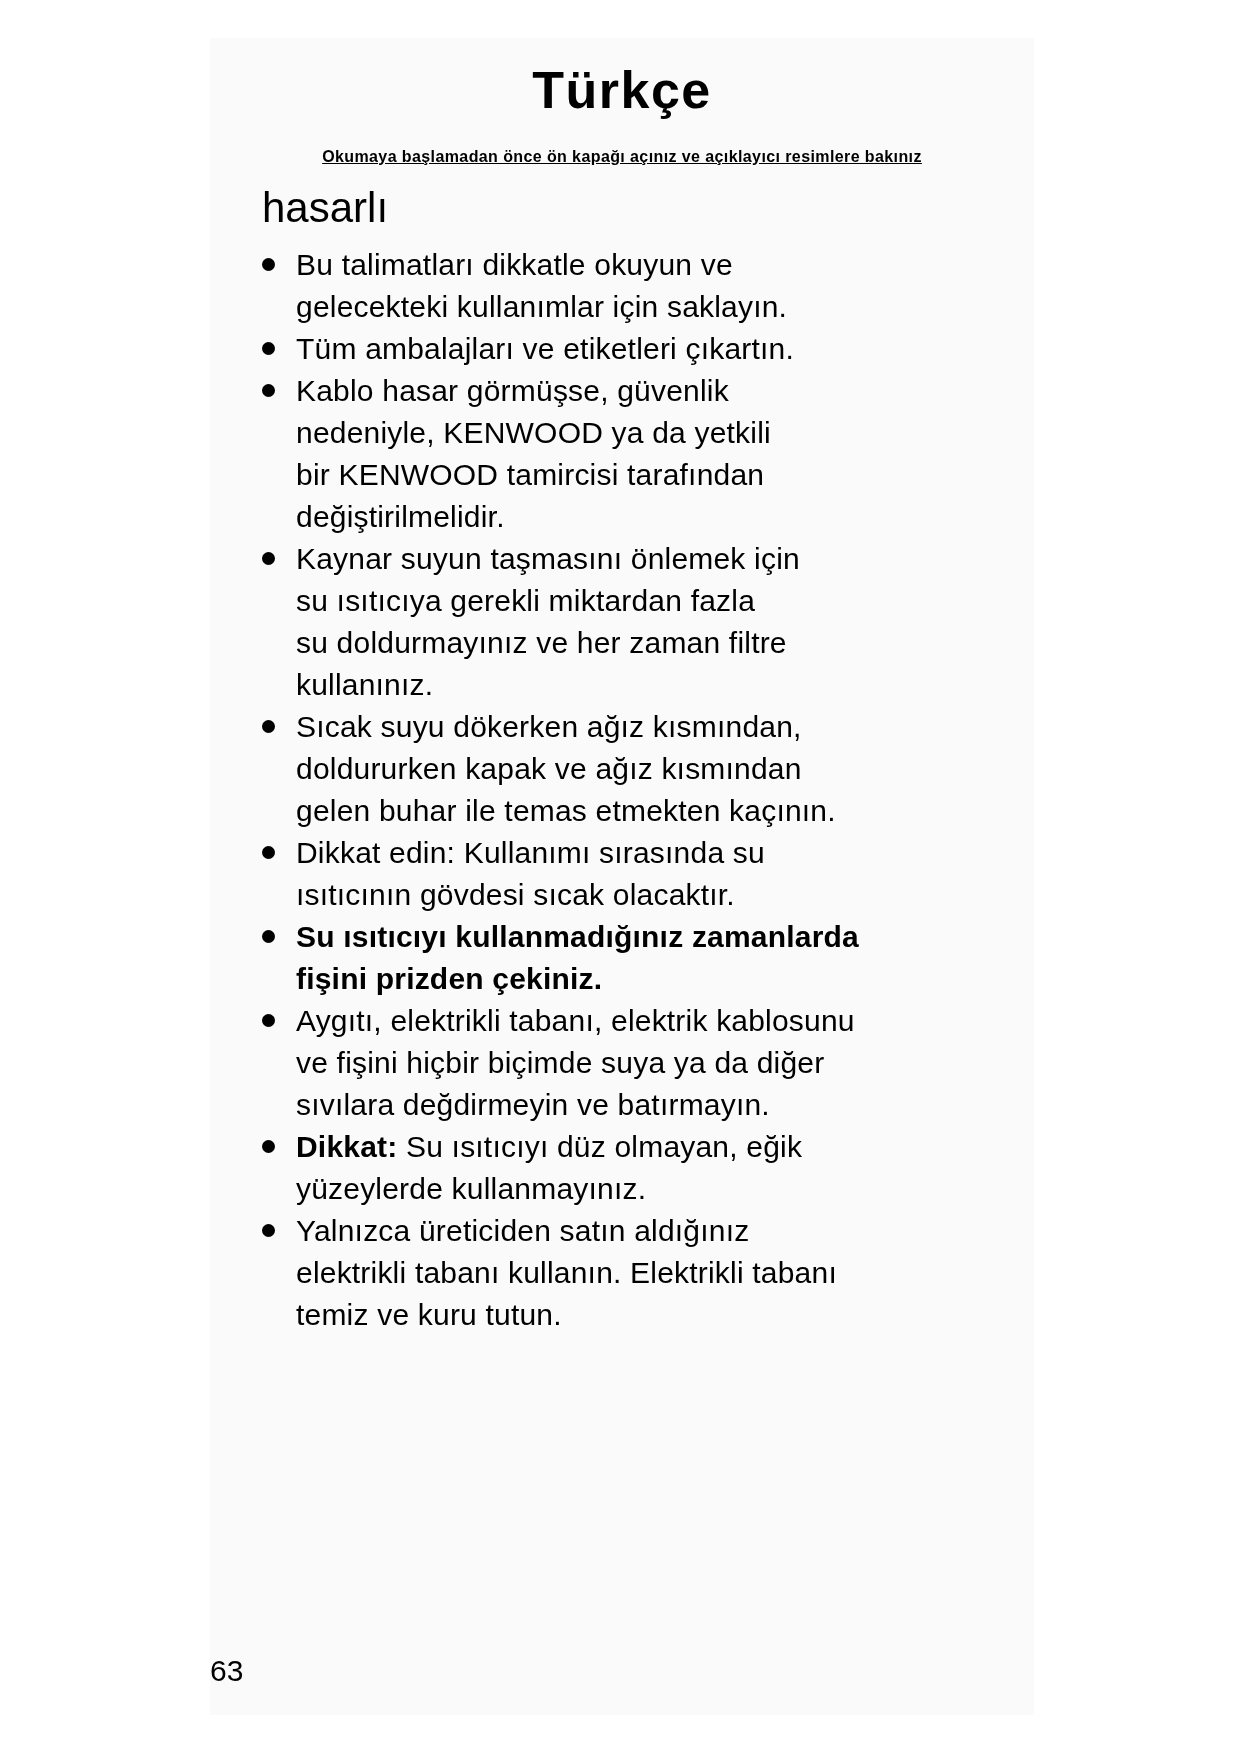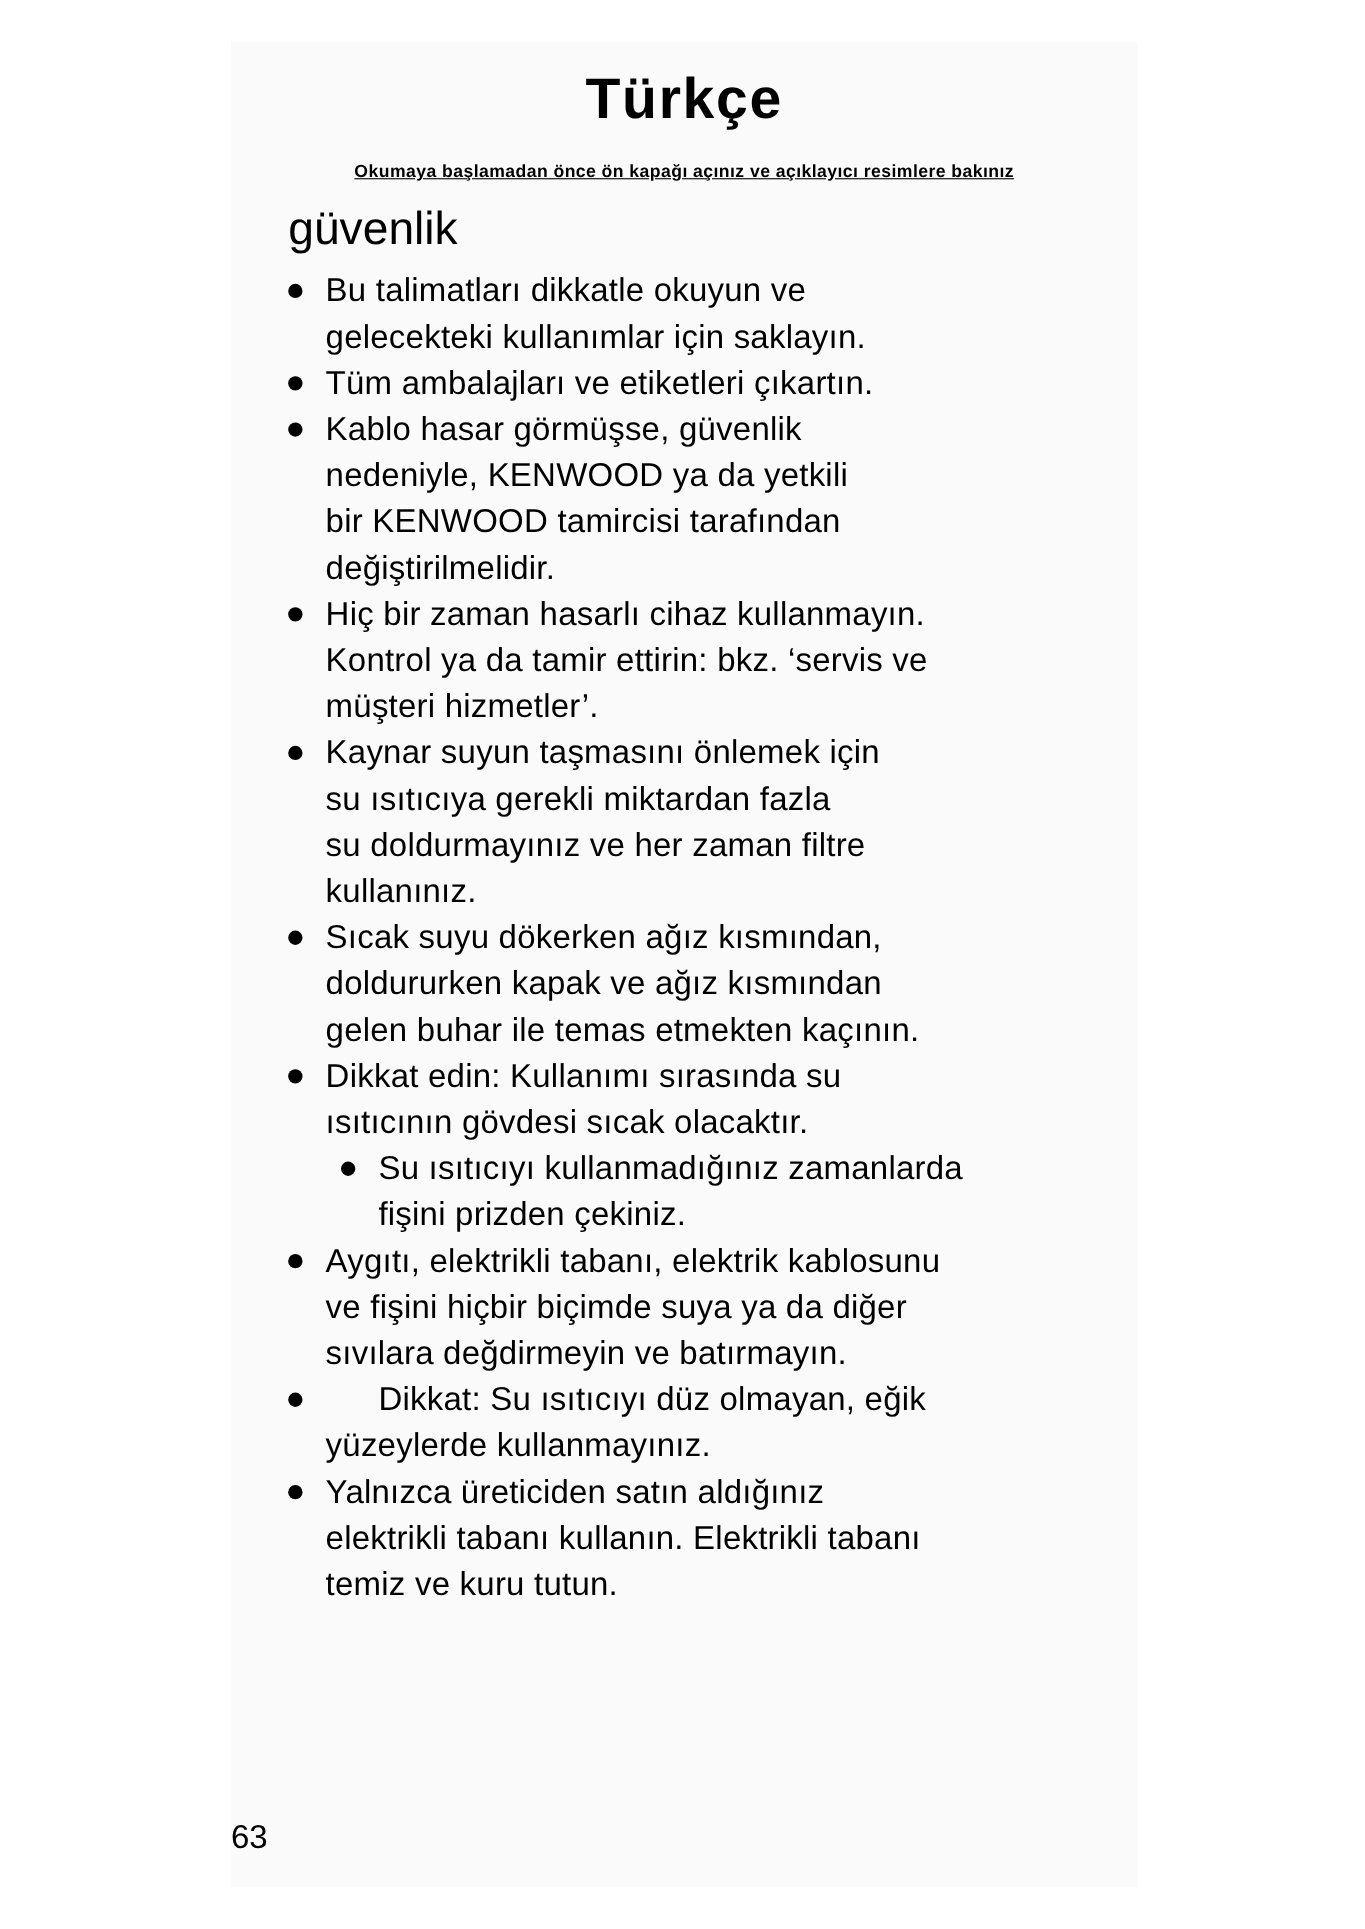--- a/index.html
+++ b/index.html
@@ -74,55 +74,51 @@
     position: absolute;
     left: -34px;
     top: 14px;
     width: 13px;
     height: 13px;
     border-radius: 50%;
     background: #000000;
   }
   .safety-list li.bold,
   .safety-list li .b {
-    font-weight: normal;
-    margin-left: 48px;
+    font-weight: bold;
   }
   .page-number {
     position: absolute;
     left: 210px;
     top: 1656px;
     width: 824px;
     text-align: left;
     font-size: 30px;
     line-height: 1;
   }
 </style>
 </head>
 <body>
 
 <div class="sheet"></div>
 
 <div class="lang-title">Türkçe</div>
 
 <div class="front-note">Okumaya başlamadan önce ön kapağı açınız ve açıklayıcı resimlere bakınız</div>
 
-<div class="section-heading">güvenlik</div>
+<div class="section-heading">hasarlı</div>
 
 <ul class="safety-list">
     <li><span class="marker"></span>Bu talimatları dikkatle okuyun ve
 gelecekteki kullanımlar için saklayın.</li>
     <li><span class="marker"></span>Tüm ambalajları ve etiketleri çıkartın.</li>
     <li><span class="marker"></span>Kablo hasar görmüşse, güvenlik
 nedeniyle, KENWOOD ya da yetkili
 bir KENWOOD tamircisi tarafından
 değiştirilmelidir.</li>
-    <li><span class="marker"></span>Hiç bir zaman hasarlı cihaz kullanmayın.
-Kontrol ya da tamir ettirin: bkz. ‘servis ve
-müşteri hizmetler’.</li>
     <li><span class="marker"></span>Kaynar suyun taşmasını önlemek için
 su ısıtıcıya gerekli miktardan fazla
 su doldurmayınız ve her zaman filtre
 kullanınız.</li>
     <li><span class="marker"></span>Sıcak suyu dökerken ağız kısmından,
 doldururken kapak ve ağız kısmından
 gelen buhar ile temas etmekten kaçının.</li>
     <li><span class="marker"></span>Dikkat edin: Kullanımı sırasında su
 ısıtıcının gövdesi sıcak olacaktır.</li>
     <li class="bold"><span class="marker"></span>Su ısıtıcıyı kullanmadığınız zamanlarda

